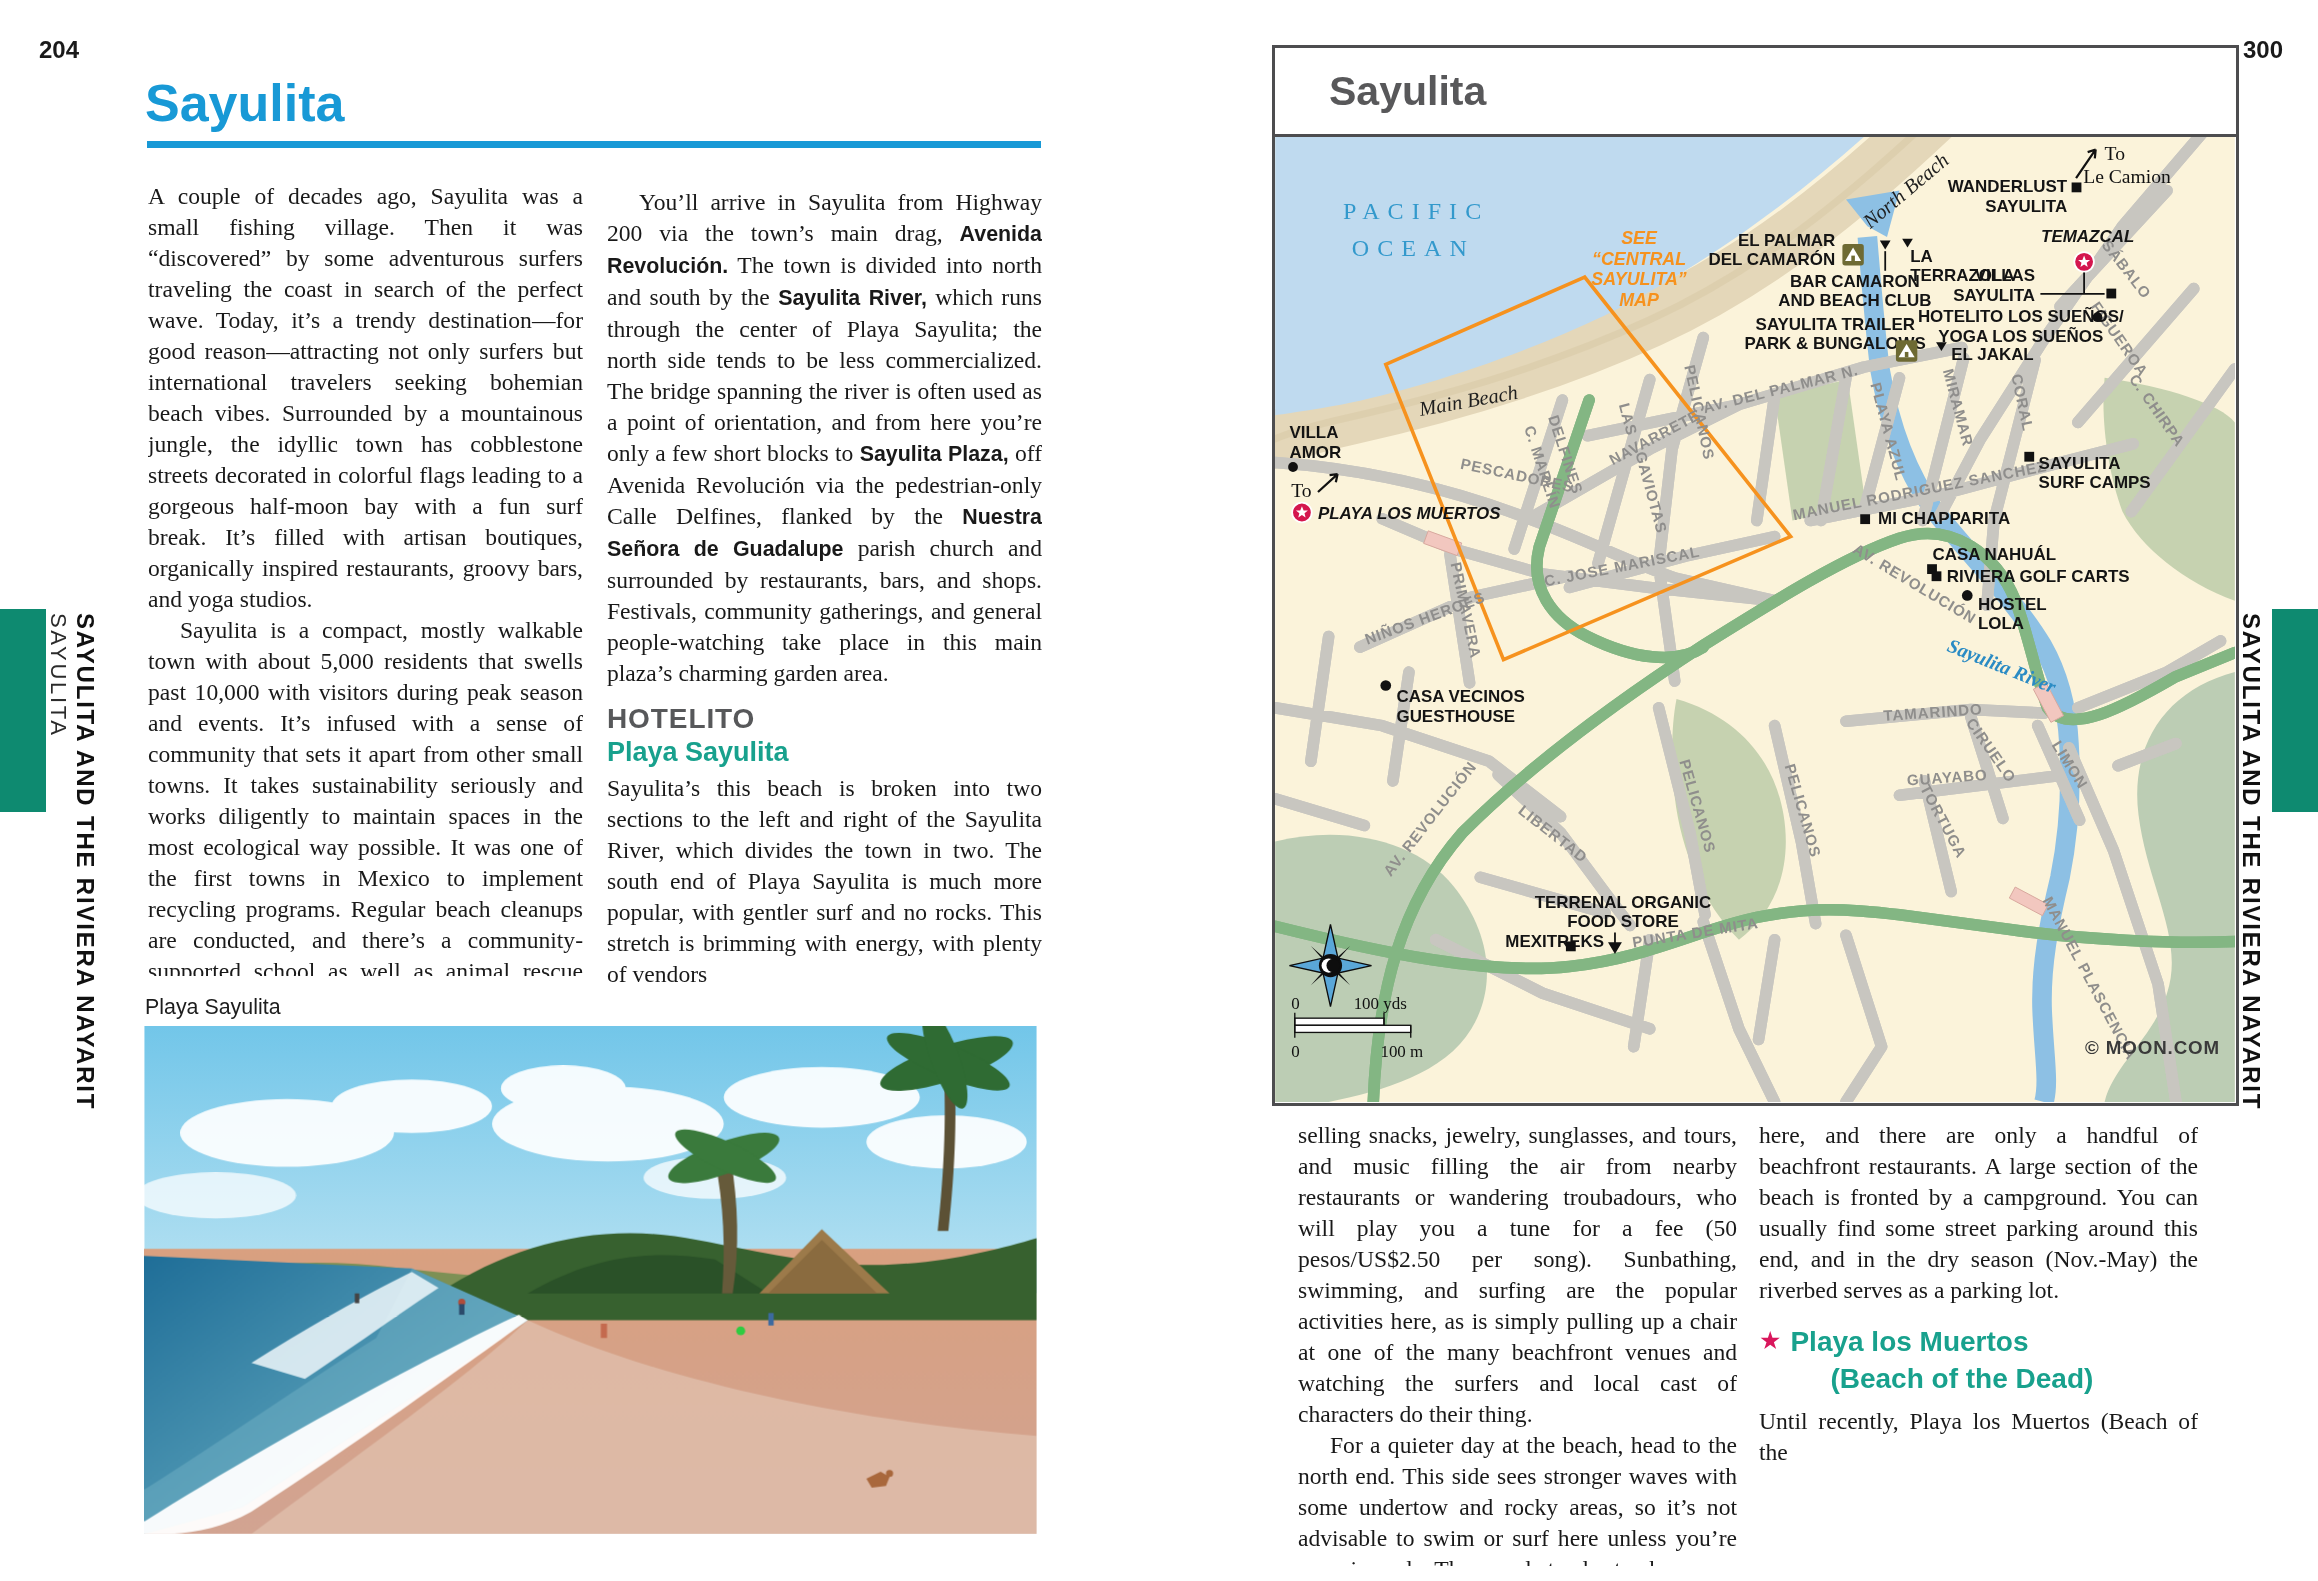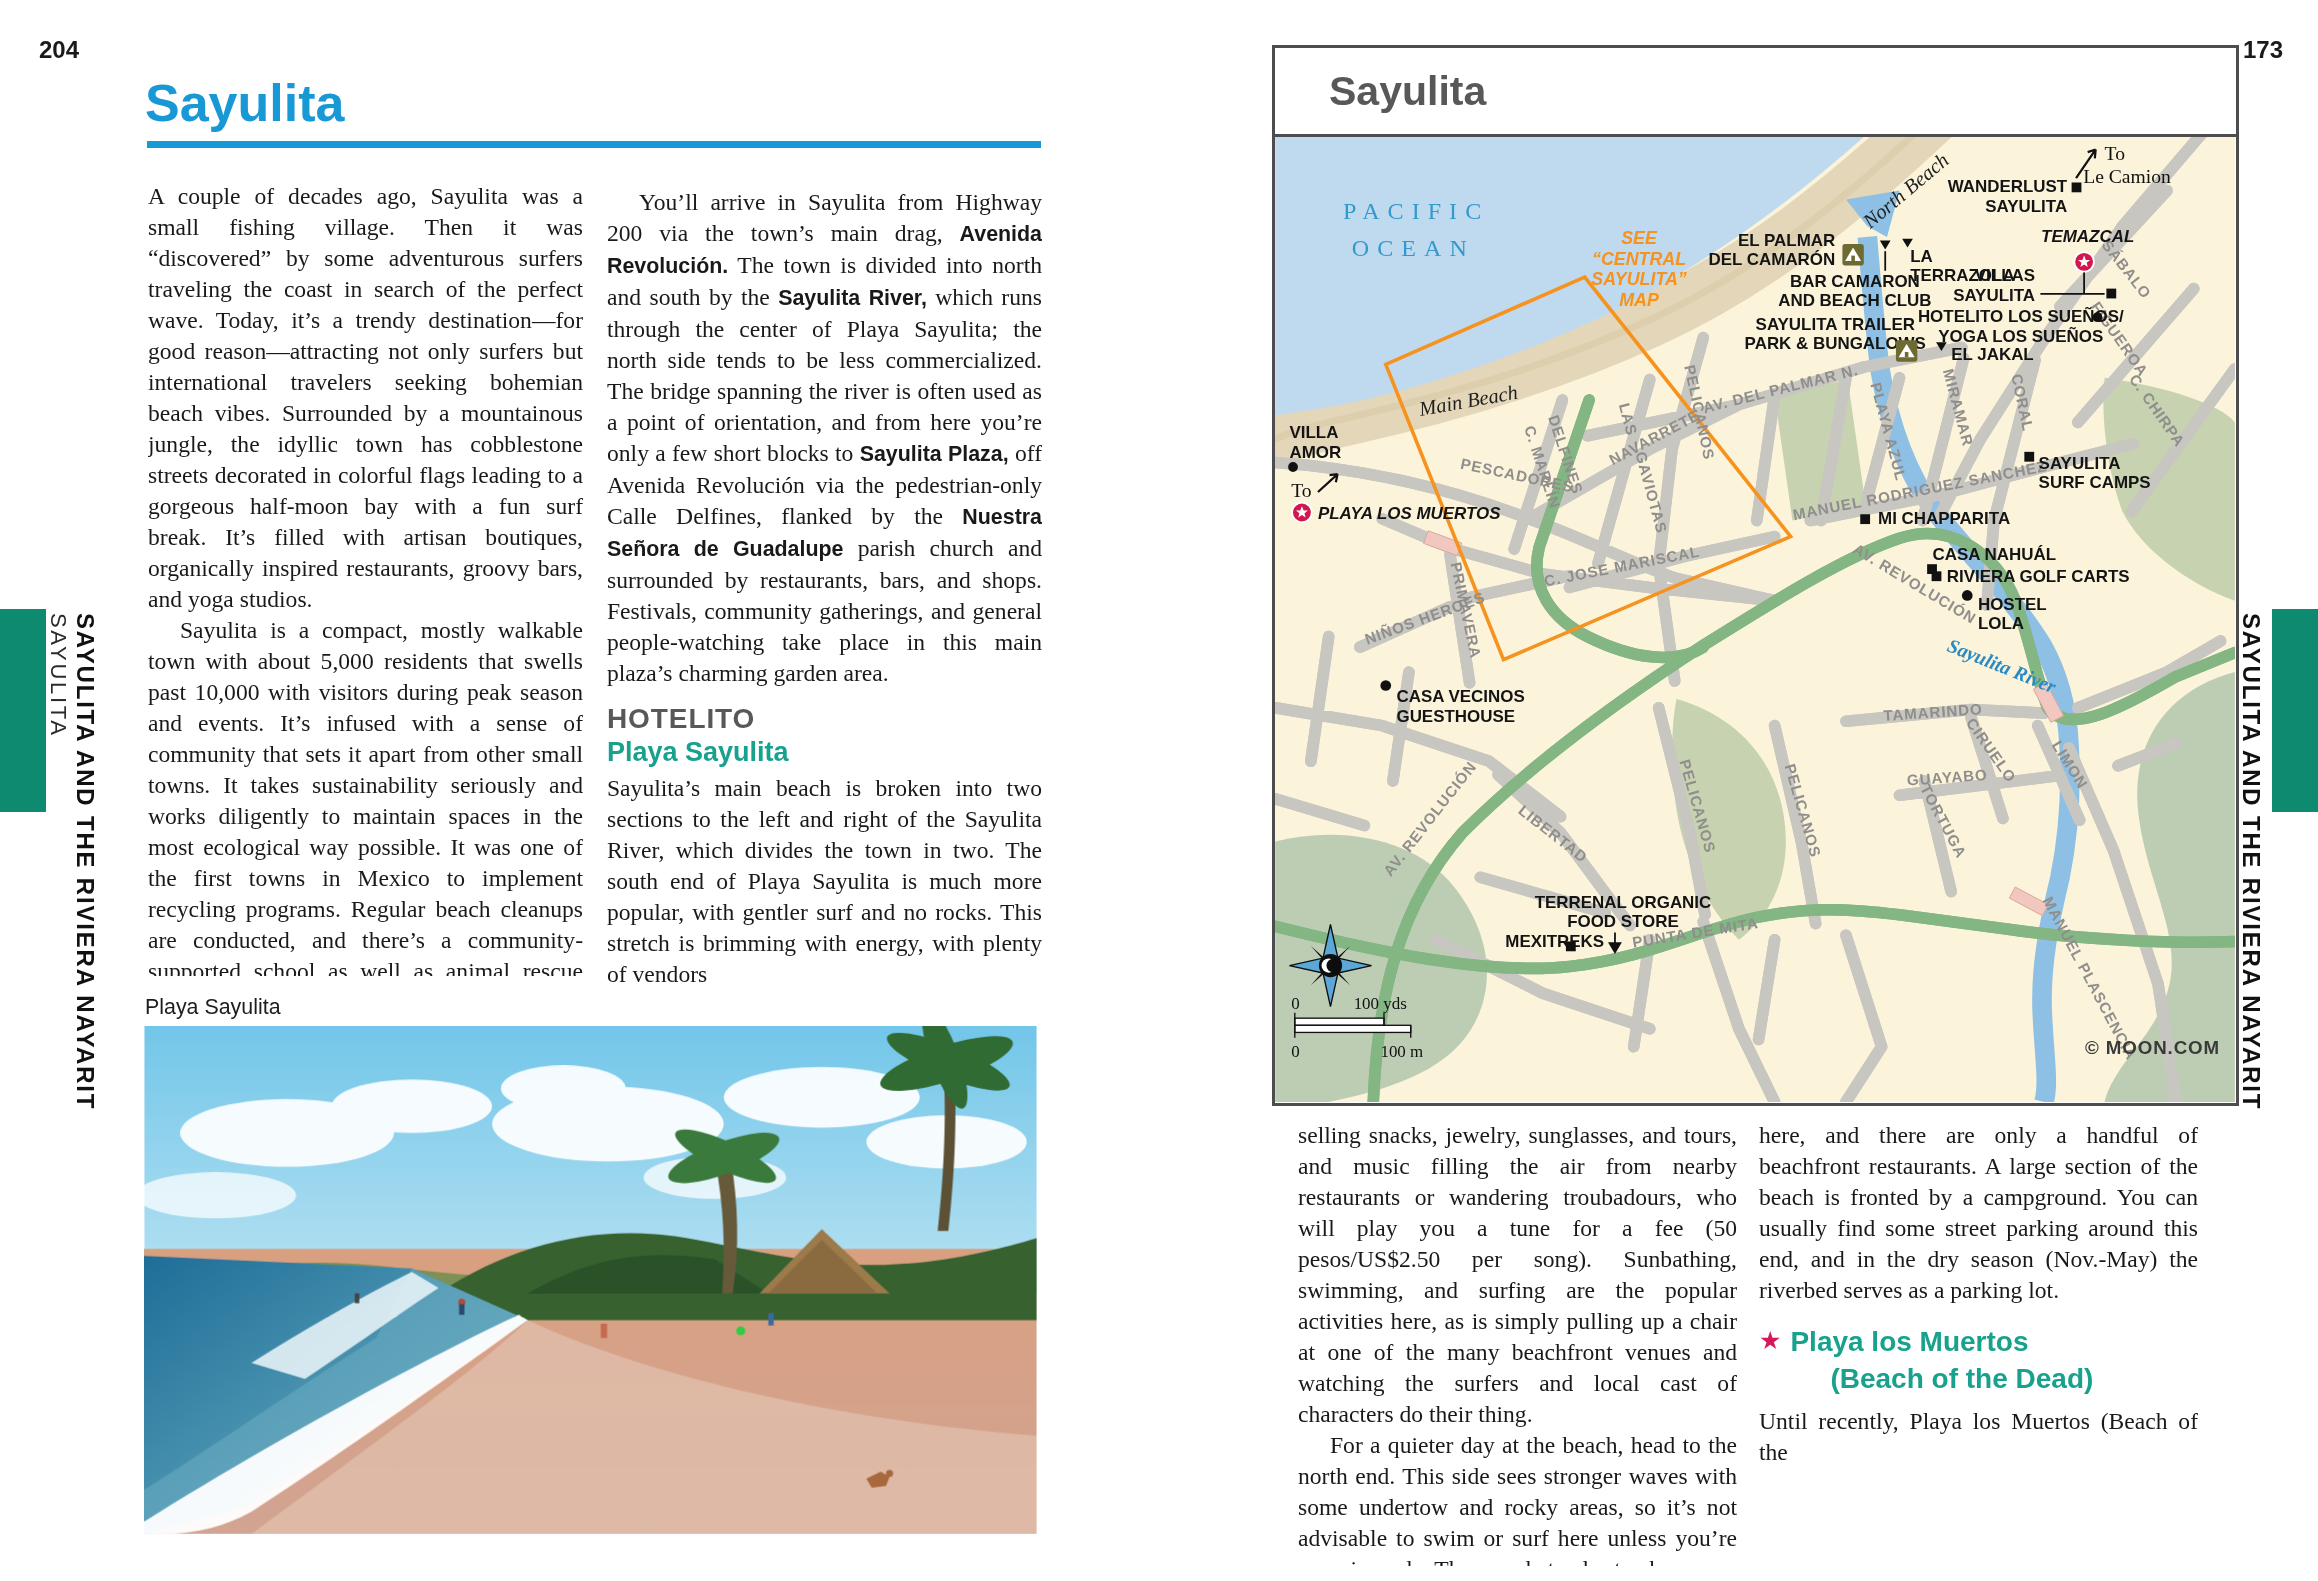--- a/index.html
+++ b/index.html
@@ -41,21 +41,21 @@
   .riverlbl{font-family:"Liberation Serif",serif;font-style:italic;font-weight:bold;fill:#2a8bc4;font-size:22px;}
   .orangelbl{fill:#f6921e;font-size:20px;font-weight:bold;font-style:italic;}
   .scalelbl{font-family:"Liberation Serif",serif;fill:#111;font-size:19px;font-weight:normal;}
   .credit{fill:#3a3a3a;font-size:21px;font-weight:bold;letter-spacing:1px;}
   .tolbl{font-family:"Liberation Serif",serif;fill:#111;font-size:22px;}
 </style>
 </head>
 <body>
 
 <div class="pgnum" style="left:39px;">204</div>
-<div class="pgnum" style="left:2229px;width:54px;text-align:right;">173</div>
+<div class="pgnum" style="left:2229px;width:54px;text-align:right;">300</div>
 
 <div class="greenblk" style="left:0;"></div>
 <div class="vtext vlight" style="left:45px;">SAYULITA</div>
 <div class="vtext vbold" style="left:71px;">SAYULITA AND THE RIVIERA NAYARIT</div>
 
 <div class="greenblk" style="left:2272px;"></div>
 <div class="vtext vlight" style="left:2212px;">SAYULITA</div>
 <div class="vtext vbold" style="left:2237px;">SAYULITA AND THE RIVIERA NAYARIT</div>
 
 <div class="title">Sayulita</div>
@@ -63,21 +63,21 @@
 
 <div class="col" style="left:148px;top:181px;height:795px;">
   <p>A couple of decades ago, Sayulita was a small fishing village. Then it was “discovered” by some adventurous surfers traveling the coast in search of the perfect wave. Today, it’s a trendy destination—for good reason—attracting not only surfers but international travelers seeking bohemian beach vibes. Surrounded by a mountainous jungle, the idyllic town has cobblestone streets decorated in colorful flags leading to a gorgeous half-moon bay with a fun surf break. It’s filled with artisan boutiques, organically inspired restaurants, groovy bars, and yoga studios.</p>
   <p class="ind">Sayulita is a compact, mostly walkable town with about 5,000 residents that swells past 10,000 with visitors during peak season and events. It’s infused with a sense of community that sets it apart from other small towns. It takes sustainability seriously and works diligently to maintain spaces in the most ecological way possible. It was one of the first towns in Mexico to implement recycling programs. Regular beach cleanups are conducted, and there’s a community-supported school as well as animal rescue organizations.</p>
 </div>
 
 <div class="col" style="left:607px;top:187px;height:795px;">
   <p class="ind"><span>You’ll arrive in Sayulita from Highway 200 via the town’s main drag, </span><span class="bold-sans">Avenida Revolución.</span><span> The town is divided into north and south by the </span><span class="bold-sans">Sayulita River,</span><span> which runs through the center of Playa Sayulita; the north side tends to be less commercialized. The bridge spanning the river is often used as a point of orientation, and from here you’re only a few short blocks to </span><span class="bold-sans">Sayulita Plaza,</span><span> off Avenida Revolución via the pedestrian-only Calle Delfines, flanked by the </span><span class="bold-sans">Nuestra Señora de Guadalupe</span><span> parish church and surrounded by restaurants, bars, and shops. Festivals, community gatherings, and general people-watching take place in this main plaza’s charming garden area.</span></p>
   <div class="h-beaches">HOTELITO</div>
   <div class="h-teal">Playa Sayulita</div>
-  <p>Sayulita’s main beach is broken into two sections to the left and right of the Sayulita River, which divides the town in two. The south end of Playa Sayulita is much more popular, with gentler surf and no rocks. This stretch is brimming with energy, with plenty of vendors</p>
+  <p>Sayulita’s this beach is broken into two sections to the left and right of the Sayulita River, which divides the town in two. The south end of Playa Sayulita is much more popular, with gentler surf and no rocks. This stretch is brimming with energy, with plenty of vendors</p>
 </div>
 
 <div class="caption">Playa Sayulita</div>
 
 <svg class="photo" viewBox="0 0 1001 570">
   <defs>
     <linearGradient id="sky" x1="0" y1="0" x2="0" y2="1">
       <stop offset="0" stop-color="#72c6e9"></stop>
         <stop offset="1" stop-color="#b8e2f2"></stop>
     </linearGradient>

